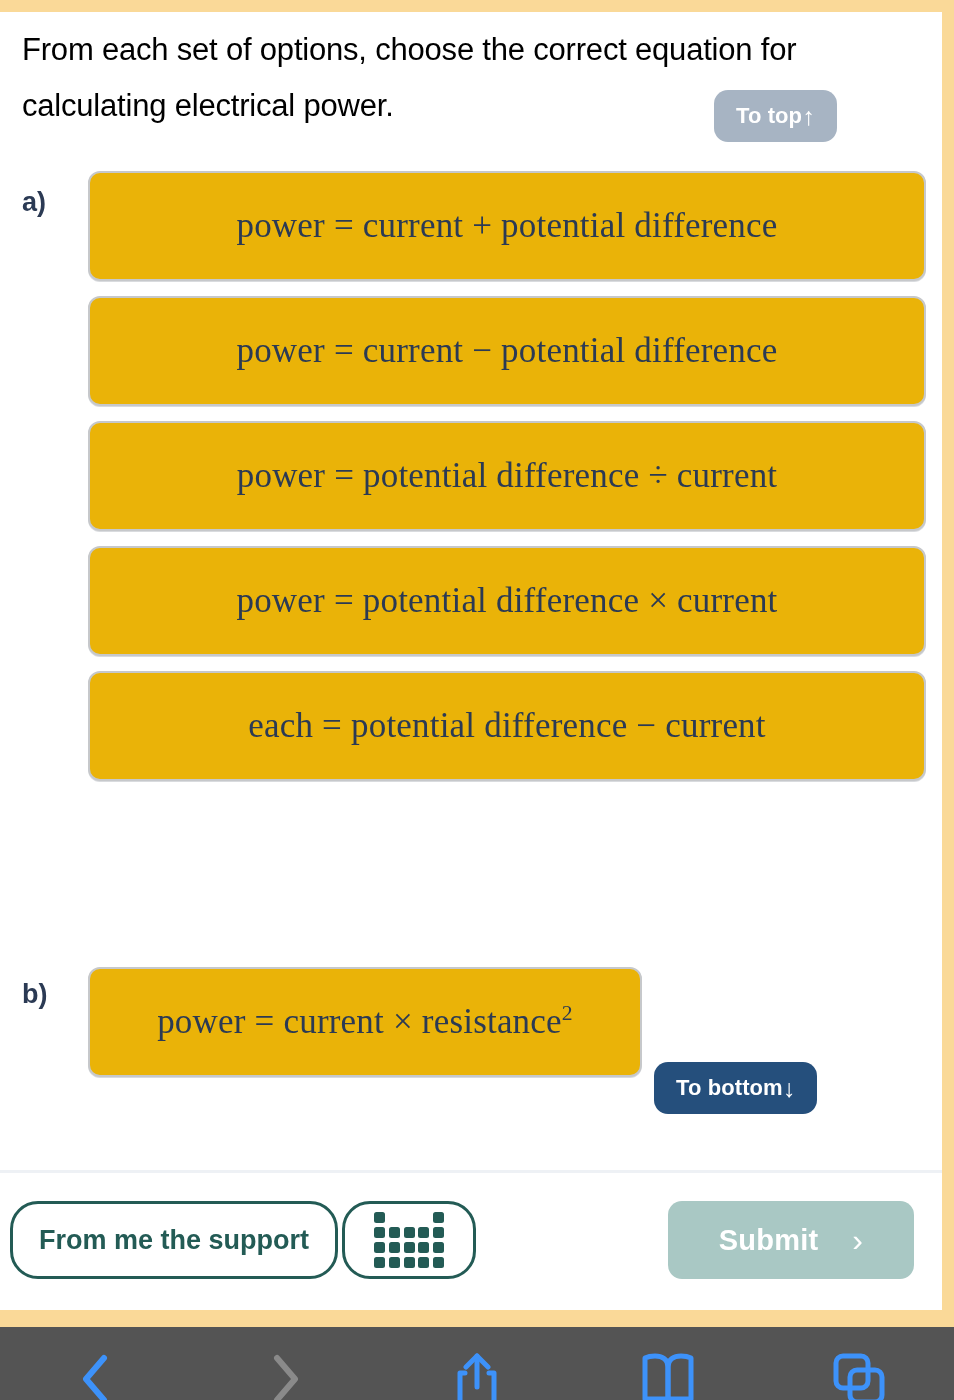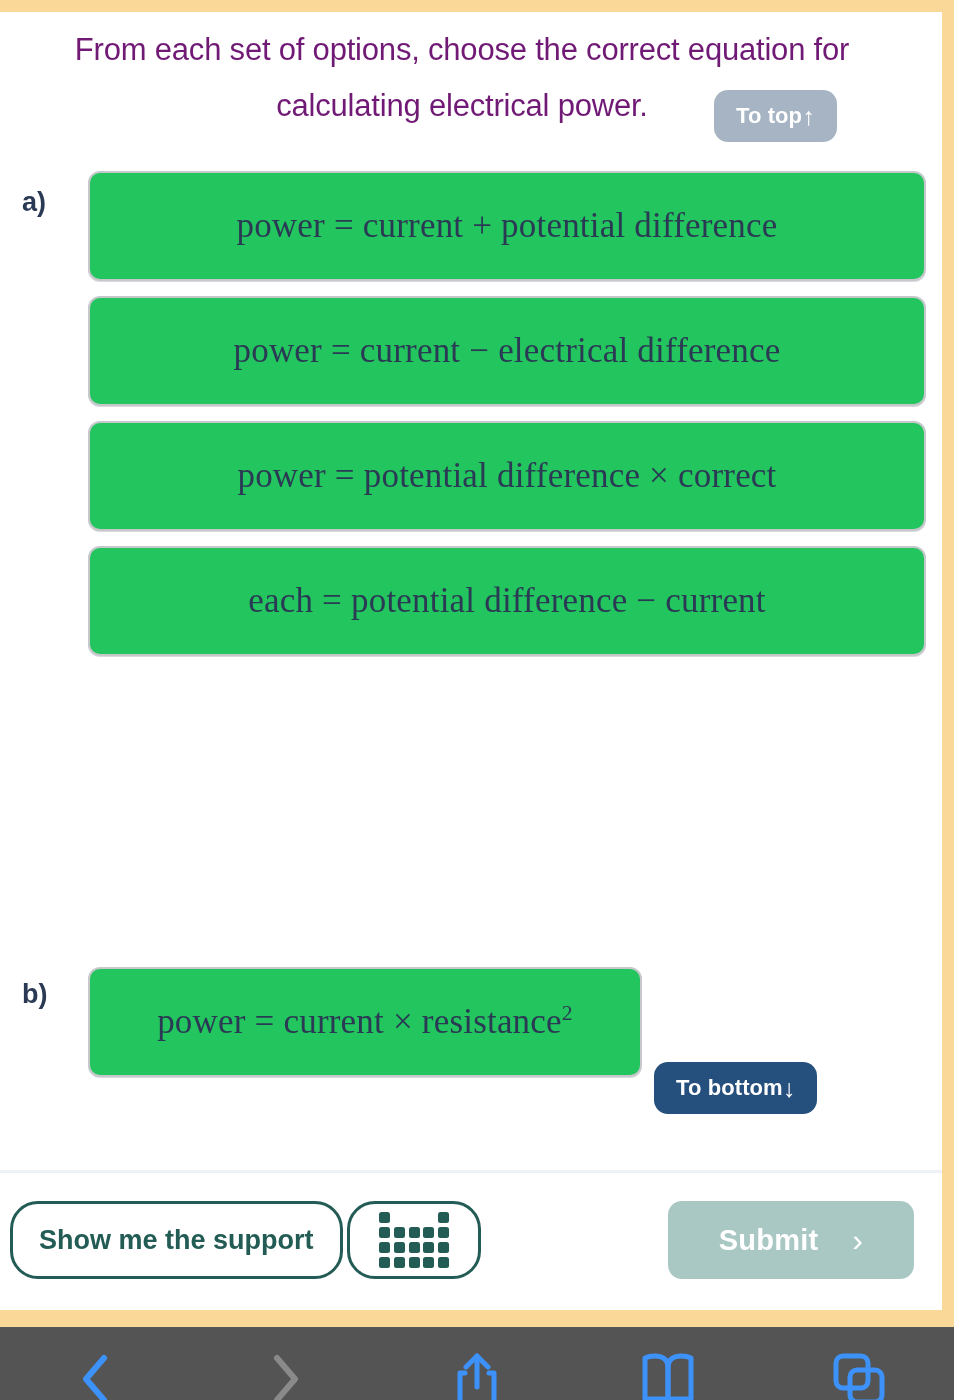--- a/index.html
+++ b/index.html
@@ -59,24 +59,23 @@
     overflow: hidden;
   }
 
   .prompt {
     position: absolute;
     top: 10px;
     left: 22px;
     width: 880px;
     font-size: 31px;
     line-height: 56px;
-    color: #701a75;
+    color: #000000;
     font-weight: 400;
     letter-spacing: -0.2px;
-    text-align: center;
   }
 
   
   .pill {
     position: absolute;
     display: flex;
     align-items: center;
     border-radius: 14px;
     padding: 0 22px;
     height: 52px;
@@ -109,21 +108,21 @@
     font-size: 27px;
     font-weight: 700;
     color: #2b3a54;
   }
 
   .options { position: absolute; left: 88px; }
 
   .option {
     border: 2px solid #c6c8cb;
     border-radius: 12px;
-    background: #22c55e;
+    background: #eab308;
     height: 110px;
     display: flex;
     align-items: center;
     justify-content: center;
     margin-bottom: 15px;
     box-shadow: 0 1px 0 #d9dbde;
   }
 
   .option .eq {
     font-family: "Liberation Serif", serif;
@@ -252,24 +251,27 @@
 
     <div class="prompt">From each set of options, choose the correct equation for calculating electrical power.</div>
 
     <div class="group" id="group-a">
       <div class="group-label">a)</div>
       <div class="options" id="options-a">
           <div class="option">
             <span class="eq">power = current + potential difference</span>
           </div>
           <div class="option">
-            <span class="eq">power = current − electrical difference</span>
-          </div>
-          <div class="option">
-            <span class="eq">power = potential difference × correct</span>
+            <span class="eq">power = current − potential difference</span>
+          </div>
+          <div class="option">
+            <span class="eq">power = potential difference ÷ current</span>
+          </div>
+          <div class="option">
+            <span class="eq">power = potential difference × current</span>
           </div>
           <div class="option">
             <span class="eq">each = potential difference − current</span>
           </div>
         </div>
     </div>
 
     <div class="group" id="group-b">
       <div class="group-label">b)</div>
       <div class="options" id="options-b">
@@ -289,21 +291,21 @@
       <span class="arrow">↓</span>
     </div>
 
   </div>
 
   <div class="divider"></div>
 
   <div class="actionbar">
 
     <div class="support-group">
-      <div class="btn-support">Show me the support</div>
+      <div class="btn-support">From me the support</div>
 
       <div class="btn-support-icon">
         <svg class="grid-icon" width="72" height="58" viewBox="0 0 72 58">
           <g fill="#235b55">
             <rect x="1" y="1" width="11" height="11" rx="2.5"></rect>
             <rect x="60" y="1" width="11" height="11" rx="2.5"></rect>
 
             <rect x="1" y="16" width="11" height="11" rx="2.5"></rect>
             <rect x="16" y="16" width="11" height="11" rx="2.5"></rect>
             <rect x="31" y="16" width="11" height="11" rx="2.5"></rect>

